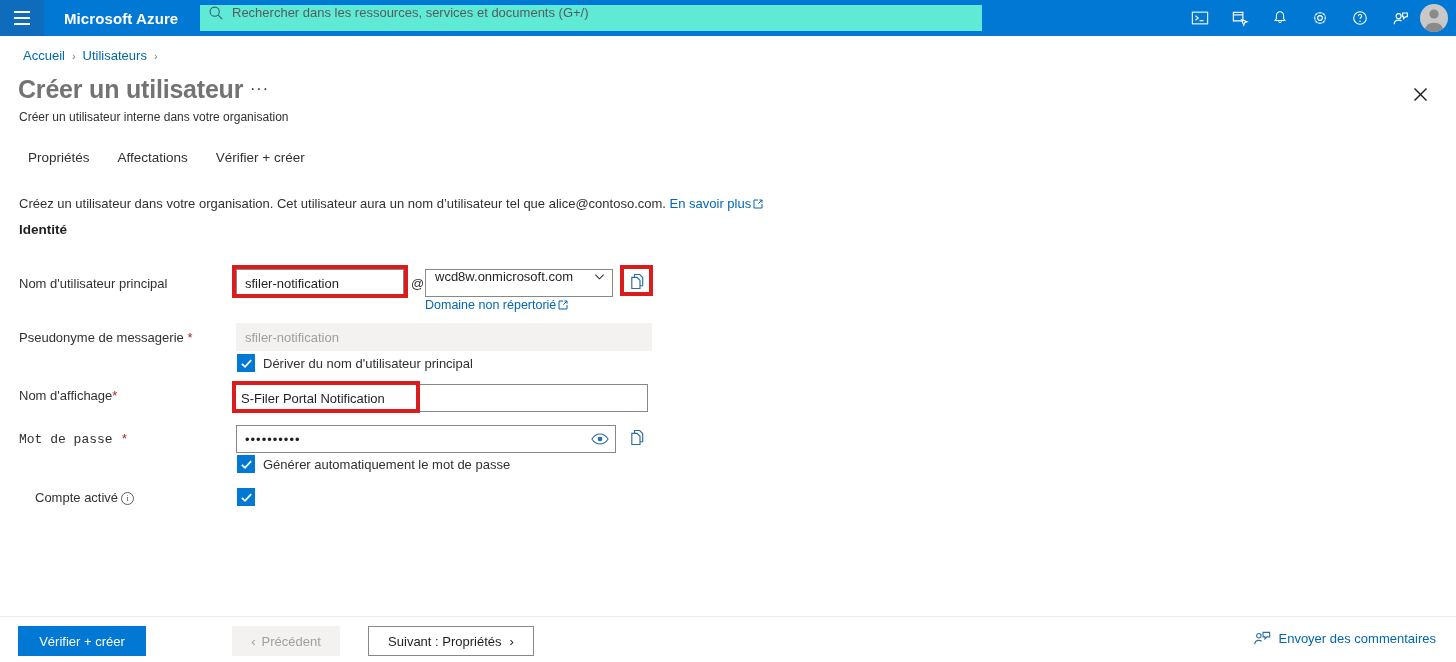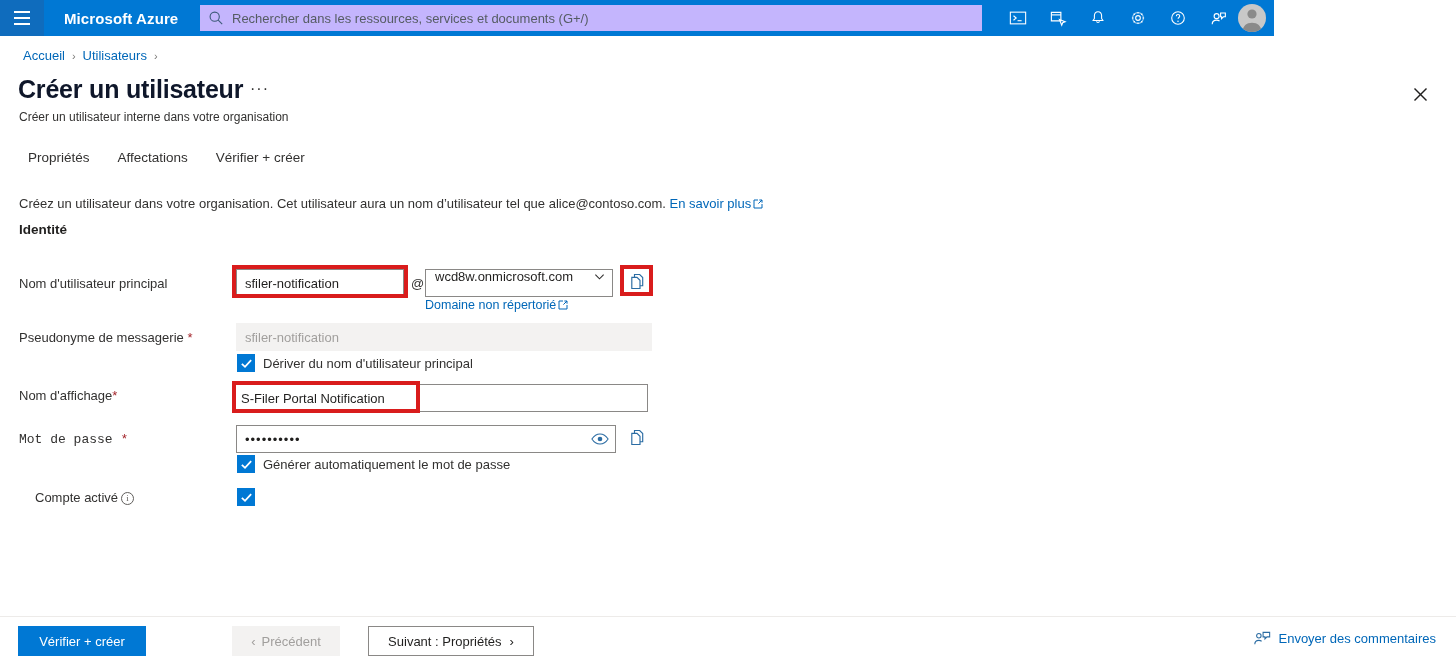--- a/index.html
+++ b/index.html
@@ -8,21 +8,21 @@
     width: 1456px; height: 662px;
     overflow: hidden;
     background: #ffffff;
     font-family: "Liberation Sans", sans-serif;
     -webkit-font-smoothing: antialiased;
   }
 
   
   .topbar {
     position: absolute; top: 0; left: 0;
-    width: 1274px; height: 36px;
+    width: 1456px; height: 36px;
     background: #0078d4;
     display: flex; align-items: center;
   }
   .hamburger {
     width: 44px; height: 36px;
     display: flex; align-items: center; justify-content: center;
     background: #0f6cbd;
     cursor: pointer;
   }
   .hamburger .bar {
@@ -34,22 +34,22 @@
     color: #ffffff;
     font-size: 15px;
     font-weight: bold;
     padding-left: 20px;
     letter-spacing: .1px;
     white-space: nowrap;
   }
   .searchwrap {
     position: absolute; left: 200px; top: 5px;
     width: 782px; height: 26px;
-    background: #c4b5fd;
-    display: flex; align-items: center;
+    background: #5eead4;
+    display: flex; align-items: flex-start;
     padding: 0 8px;
     cursor: text;
   }
   .search-icon { width: 16px; height: 16px; flex: 0 0 16px; margin-right: 8px; }
   .searchtext {
     color: #555c63; font-size: 13px; white-space: nowrap;
   }
   .topicons {
     position: absolute; right: 0; top: 0; height: 36px;
     display: flex; align-items: center;
@@ -78,21 +78,21 @@
     position: absolute; top: 48px; left: 23px;
     font-size: 13px; color: #0067b8;
     display: flex; align-items: center; gap: 7px;
   }
   .breadcrumb a { color: #0067b8; text-decoration: none; cursor: pointer; }
   .crumbsep { color: #797775; font-size: 11px; }
 
   
   .pagetitle {
     position: absolute; top: 75px; left: 18px;
-    font-size: 25px; color: #0f172a; font-weight: 600;
+    font-size: 25px; color: #737373; font-weight: 600;
     letter-spacing: -0.2px;
   }
   .ellipsis-btn {
     position: absolute; top: 84px; left: 250px;
     font-size: 16px; color: #323130; cursor: pointer;
     letter-spacing: 1px; line-height: 10px;
   }
   .pagesub {
     position: absolute; top: 110px; left: 19px;
     font-size: 12px; color: #323130;

